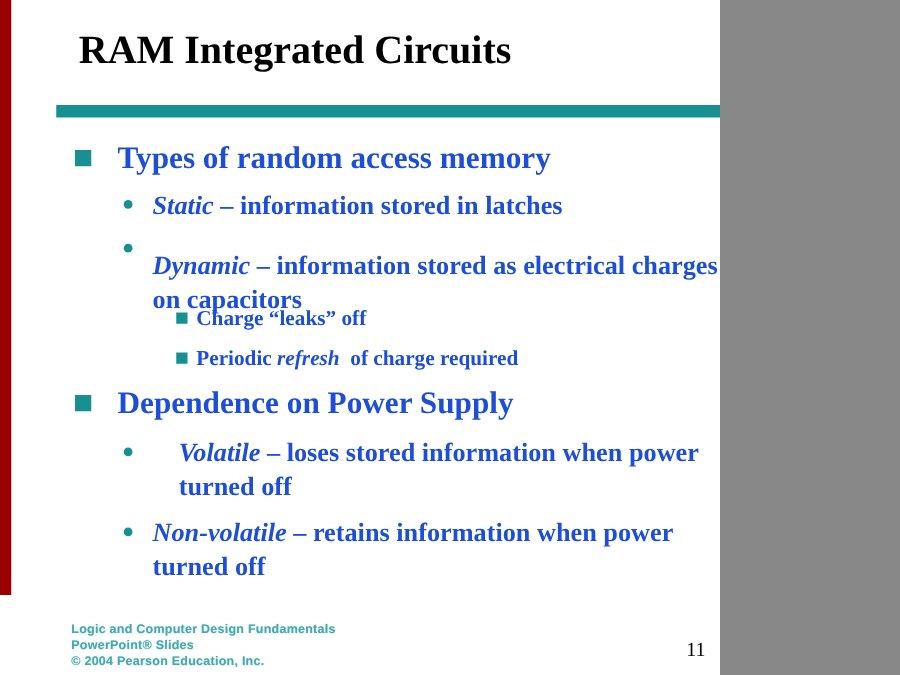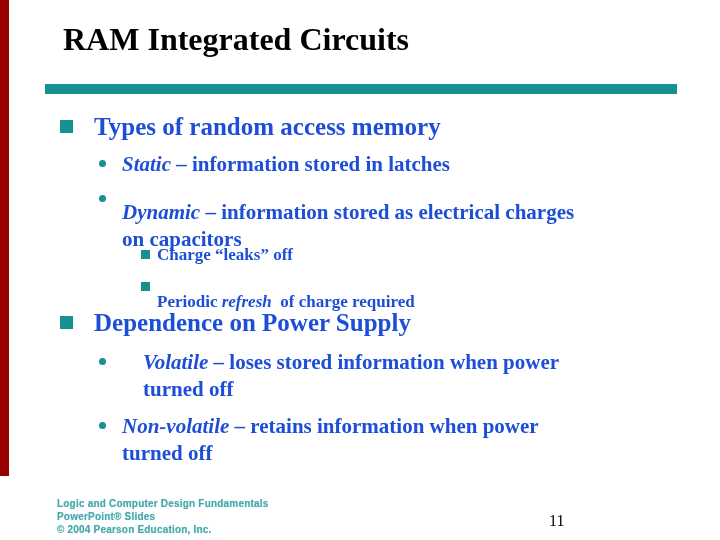--- a/index.html
+++ b/index.html
@@ -1,17 +1,17 @@
 <!DOCTYPE html>
 <html><head>
 <meta charset="utf-8">
 <style>
   html,body{margin:0;padding:0;background:#888;}
   .slide{
-    position:relative;width:720px;height:540px;background:#ffffff;
+    position:relative;width:576px;height:540px;background:#ffffff;
     font-family:"Liberation Serif",serif;overflow:hidden;
   }
   .redbar{position:absolute;left:0;top:0;width:9px;height:476px;background:#990000;}
   .title{position:absolute;left:63px;top:21px;font-size:32px;font-weight:bold;color:#000;white-space:pre;}
   .rule{position:absolute;left:45px;top:84px;width:632px;height:10px;background:#169090;}
   .sq-l1{position:absolute;width:13px;height:13px;background:#169090;}
   .dot-l2{position:absolute;width:7px;height:7px;border-radius:50%;background:#169090;}
   .sq-l3{position:absolute;width:9px;height:9px;background:#169090;}
   .txt{position:absolute;color:#1d4ed8;font-weight:bold;white-space:pre-wrap;}
   .h1{font-size:25px;line-height:30px;}
@@ -44,21 +44,21 @@
   <div class="dot-l2" style="left:99px;top:160px;"></div>
   <div class="txt l2" style="left:122px;top:151px;"><span class="em">Static</span><span> – information stored in latches</span><span class="line2"></span></div>
 
   <div class="dot-l2" style="left:99px;top:195px;"></div>
   <div class="txt l2" style="left:122px;top:199px;"><span class="em">Dynamic</span><span> – information stored as electrical charges</span><span class="line2">on capacitors</span></div>
 
   <div class="sq-l3" style="left:141px;top:250px;"></div>
   <div class="txt l3" style="left:157px;top:245px;"><span>Charge “leaks” off</span><span class="em"></span><span></span></div>
 
   <div class="sq-l3" style="left:141px;top:282px;"></div>
-  <div class="txt l3" style="left:157px;top:277px;margin-top:15px;"><span>Periodic </span><span class="em">refresh</span><span>  of charge required</span></div>
+  <div class="txt l3" style="left:157px;top:277px;"><span>Periodic </span><span class="em">refresh</span><span>  of charge required</span></div>
 
   <div class="sq-l1" style="left:60px;top:316px;"></div>
   <div class="txt h1" style="left:94px;top:308px;">Dependence on Power Supply</div>
 
   <div class="dot-l2" style="left:99px;top:358px;"></div>
   <div class="txt l2" style="left:122px;top:349px;margin-left:21px;"><span class="em">Volatile</span><span> – loses stored information when power</span><span class="line2">turned off</span></div>
 
   <div class="dot-l2" style="left:99px;top:422px;"></div>
   <div class="txt l2" style="left:122px;top:413px;"><span class="em">Non-volatile</span><span> – retains information when power</span><span class="line2">turned off</span></div>
 

